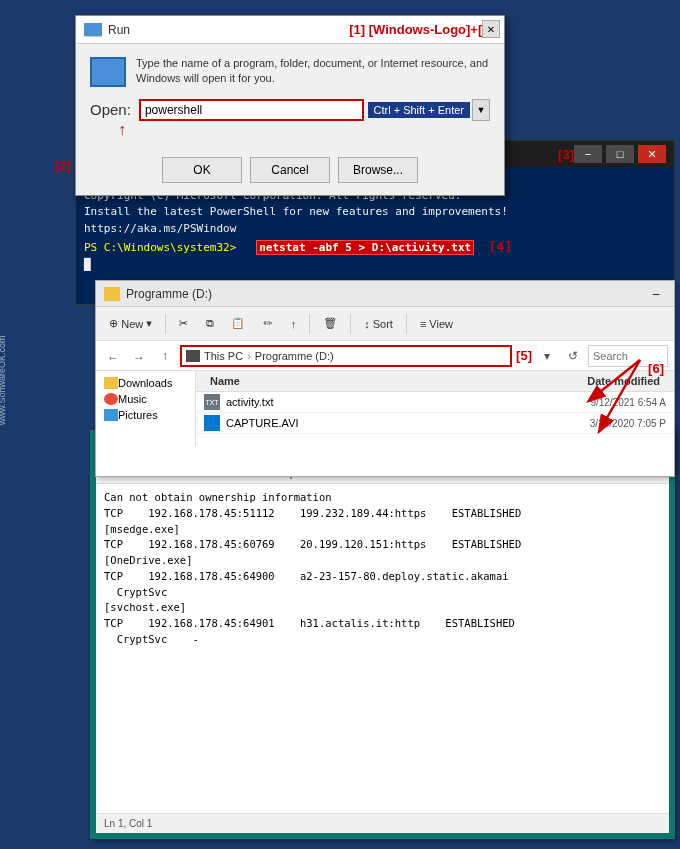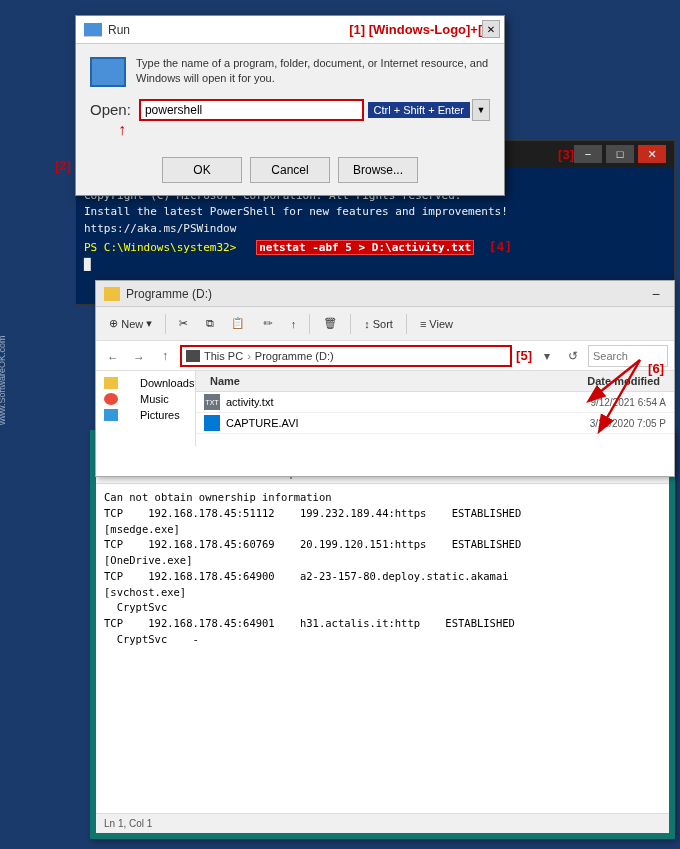--- a/index.html
+++ b/index.html
@@ -396,21 +396,21 @@
 
     .explorer-sidebar {
       width: 100px;
       border-right: 1px solid #ddd;
       padding: 4px;
     }
 
     .exp-sidebar-item {
       display: flex;
       align-items: flex-start;
-      gap: 22px;
+      gap: 0;
       font-size: 11px;
       padding: 2px 4px;
       cursor: pointer;
     }
 
     .exp-folder-icon {
       width: 14px;
       height: 12px;
       background: #f0c040;
       flex-shrink: 0;
@@ -757,22 +757,22 @@
       <span class="notepad-menu-item">View</span>
       <span class="notepad-menu-item">Help</span>
     </div>
     <div class="notepad-content">
       <div>Can not obtain ownership information</div>
       <div>TCP&nbsp;&nbsp;&nbsp;&nbsp;192.168.178.45:51112&nbsp;&nbsp;&nbsp;&nbsp;199.232.189.44:https&nbsp;&nbsp;&nbsp;&nbsp;ESTABLISHED</div>
       <div>[msedge.exe]</div>
       <div>TCP&nbsp;&nbsp;&nbsp;&nbsp;192.168.178.45:60769&nbsp;&nbsp;&nbsp;&nbsp;20.199.120.151:https&nbsp;&nbsp;&nbsp;&nbsp;ESTABLISHED</div>
       <div>[OneDrive.exe]</div>
       <div>TCP&nbsp;&nbsp;&nbsp;&nbsp;192.168.178.45:64900&nbsp;&nbsp;&nbsp;&nbsp;a2-23-157-80.deploy.static.akamai</div>
+      <div>&nbsp;&nbsp;CryptSvc</div>
       <div>[svchost.exe]</div>
-      <div>&nbsp;&nbsp;CryptSvc</div>
       <div>TCP&nbsp;&nbsp;&nbsp;&nbsp;192.168.178.45:64901&nbsp;&nbsp;&nbsp;&nbsp;h31.actalis.it:http&nbsp;&nbsp;&nbsp;&nbsp;ESTABLISHED</div>
       <div>&nbsp;&nbsp;CryptSvc&nbsp;&nbsp;&nbsp;&nbsp;-</div>
     </div>
     <div class="notepad-statusbar">
       <span>Ln 1, Col 1</span>
     </div>
   </div>
 
 </div>
 

